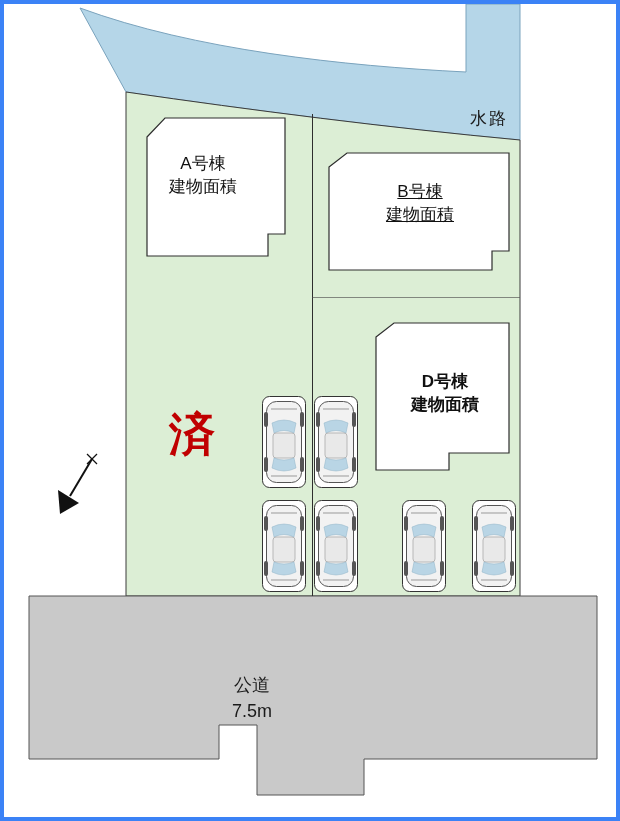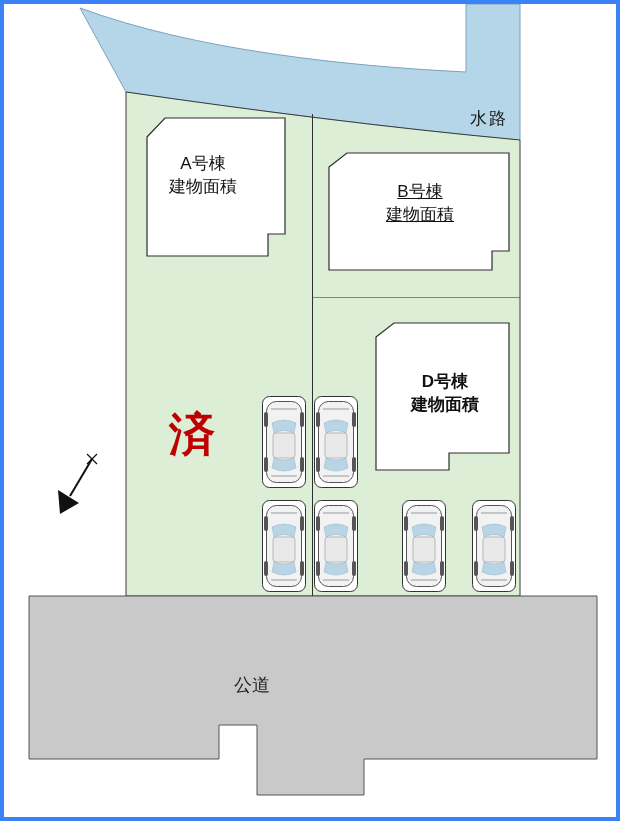--- a/index.html
+++ b/index.html
@@ -105,15 +105,16 @@
 
   <div class="bldg-lbl bldg-d">
     <div>D号棟</div>
     <div>建物面積</div>
   </div>
 
   <div class="sold">済</div>
 
   <div class="road-lbl">
     <div>公道</div>
+    <div>7.5m</div>
   </div>
 
 </div>
 
 </body></html>

